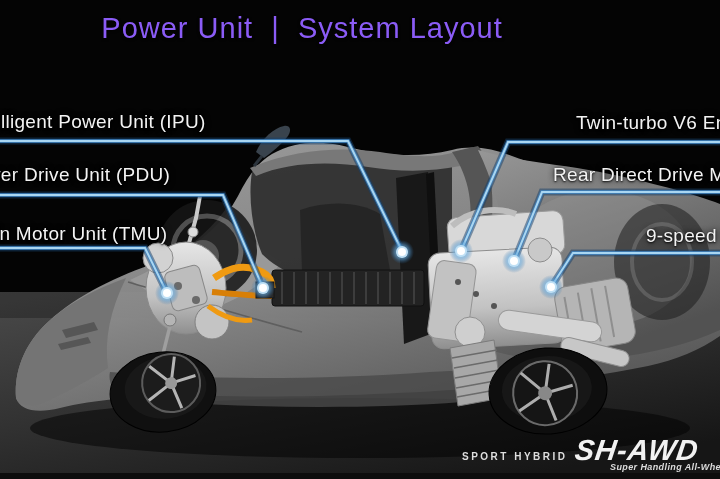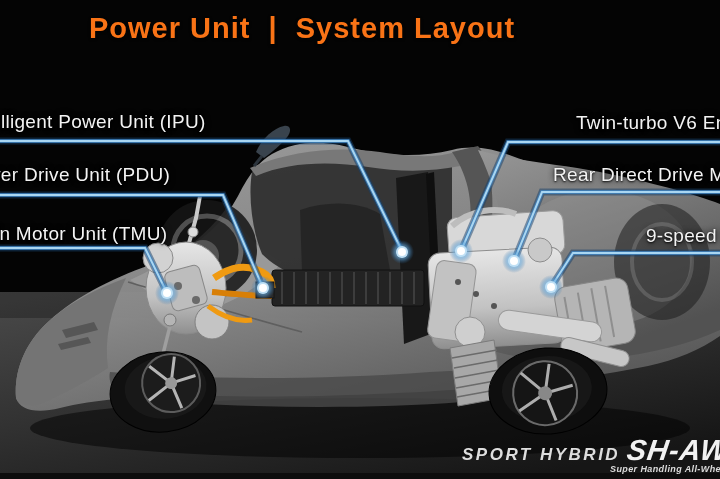--- a/index.html
+++ b/index.html
@@ -3,38 +3,38 @@
 <meta charset="utf-8">
 <style>
   html,body{margin:0;padding:0;background:#000;}
   .stage{
     position:relative;width:720px;height:479px;overflow:hidden;
     background:#040404;font-family:"Liberation Sans",sans-serif;
   }
   .scene{position:absolute;inset:0;}
   .title{
     position:absolute;top:12px;left:0;width:604px;margin:0;
-    text-align:center;color:#f97316;font-size:29px;font-weight:700;
+    text-align:center;color:#8b5cf6;font-size:29px;font-weight:400;
     letter-spacing:1px;white-space:pre;text-shadow:0 1px 3px rgba(0,0,0,.8);
   }
   .callout-label{
     position:absolute;color:#f3f3f3;font-size:19px;font-weight:400;
     letter-spacing:.3px;white-space:nowrap;
     text-shadow:0 0 6px rgba(0,0,0,.95),0 1px 2px rgba(0,0,0,.9);
   }
   .lbl-ipu{top:111px;left:-32px;}
   .lbl-pdu{top:164px;left:-37px;}
   .lbl-tmu{top:223px;left:-30px;}
   .lbl-engine{top:112px;left:576px;}
   .lbl-rear{top:164px;left:553px;}
   .lbl-9speed{top:225px;left:646px;}
   .logo{position:absolute;left:462px;top:438px;width:420px;color:#e8e8e8;}
   .logo-row{display:flex;align-items:baseline;}
   .logo-prefix{
-    font-size:17px;font-weight:700;font-style:italic;letter-spacing:2.5px;
+    font-size:10px;font-weight:700;letter-spacing:2.5px;
     padding-right:7px;color:#dedede;
   }
   .logo-name{
     font-size:29px;font-weight:900;font-style:italic;letter-spacing:1px;
     transform:skewX(-8deg);color:#f2f2f2;line-height:.85;
   }
   .logo-tagline{
     font-size:9px;font-weight:700;font-style:italic;letter-spacing:.4px;
     margin-top:-1px;padding-left:148px;white-space:nowrap;color:#dcdcdc;
   }

